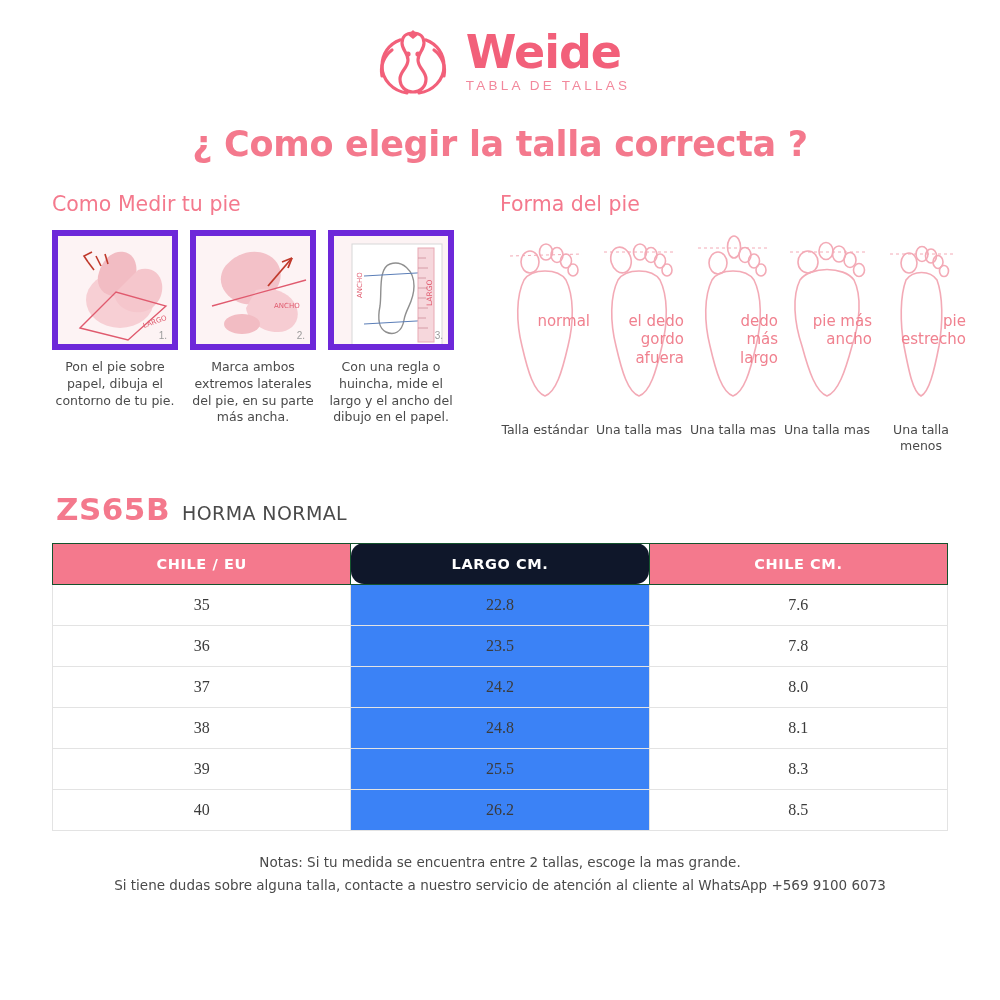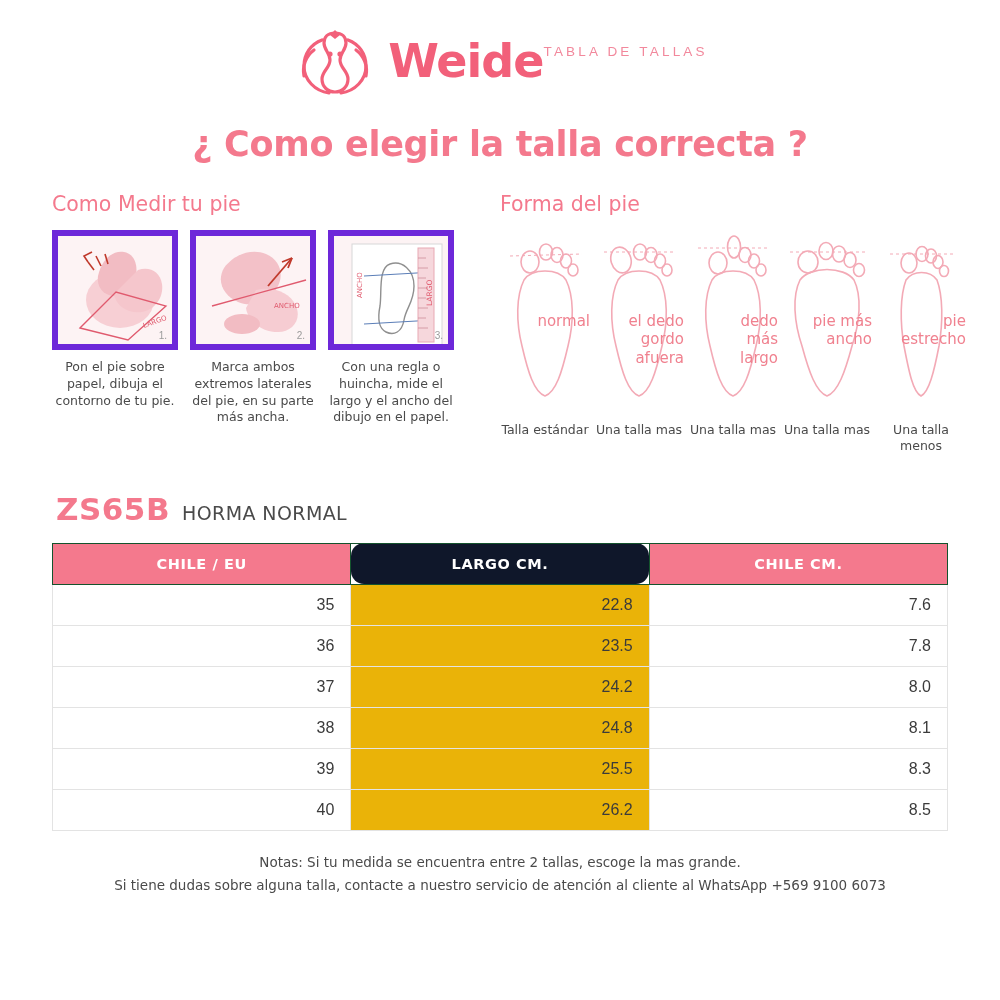--- a/index.html
+++ b/index.html
@@ -16,21 +16,21 @@
 
   
   .logo-block {
     display: flex;
     align-items: center;
     justify-content: center;
     gap: 10px;
     padding-top: 26px;
   }
   .logo-mark { width: 86px; height: 72px; }
-  .logo-text-wrap { display: flex; flex-direction: row; align-items: flex-start; }
+  .logo-text-wrap { display: flex; flex-direction: column; align-items: flex-start; }
   .logo-word {
     font-size: 46px;
     font-weight: bold;
     letter-spacing: -1px;
     color: #f2607a;
     line-height: 0.95;
     font-family: "DejaVu Sans", sans-serif;
   }
   .logo-sub {
     font-size: 13.5px;
@@ -159,28 +159,28 @@
     color: #ffffff;
     font-size: 14.5px;
     font-weight: bold;
     letter-spacing: 0.6px;
     padding: 12px 0;
     border: 1px solid #14532d;
     font-family: "DejaVu Sans", sans-serif;
   }
   table.sizes th.mid { background: #0f172a; border-radius: 13px; }
   table.sizes td {
-    text-align: right;
+    text-align: center;
     font-size: 16px;
     color: #3b3b3b;
     padding: 11px 16px;
     border: 1px solid #e3e3e3;
-    font-family: Liberation Sans, sans-serif;
-  }
-  table.sizes td.mid { background: #eab308; }
+    font-family: Liberation Serif, serif;
+  }
+  table.sizes td.mid { background: #3b82f6; }
 
   
   .notes {
     text-align: center;
     margin-top: 20px;
     font-size: 13.5px;
     color: #4a4a4a;
     line-height: 1.75;
     font-family: "DejaVu Sans", sans-serif;
   }

